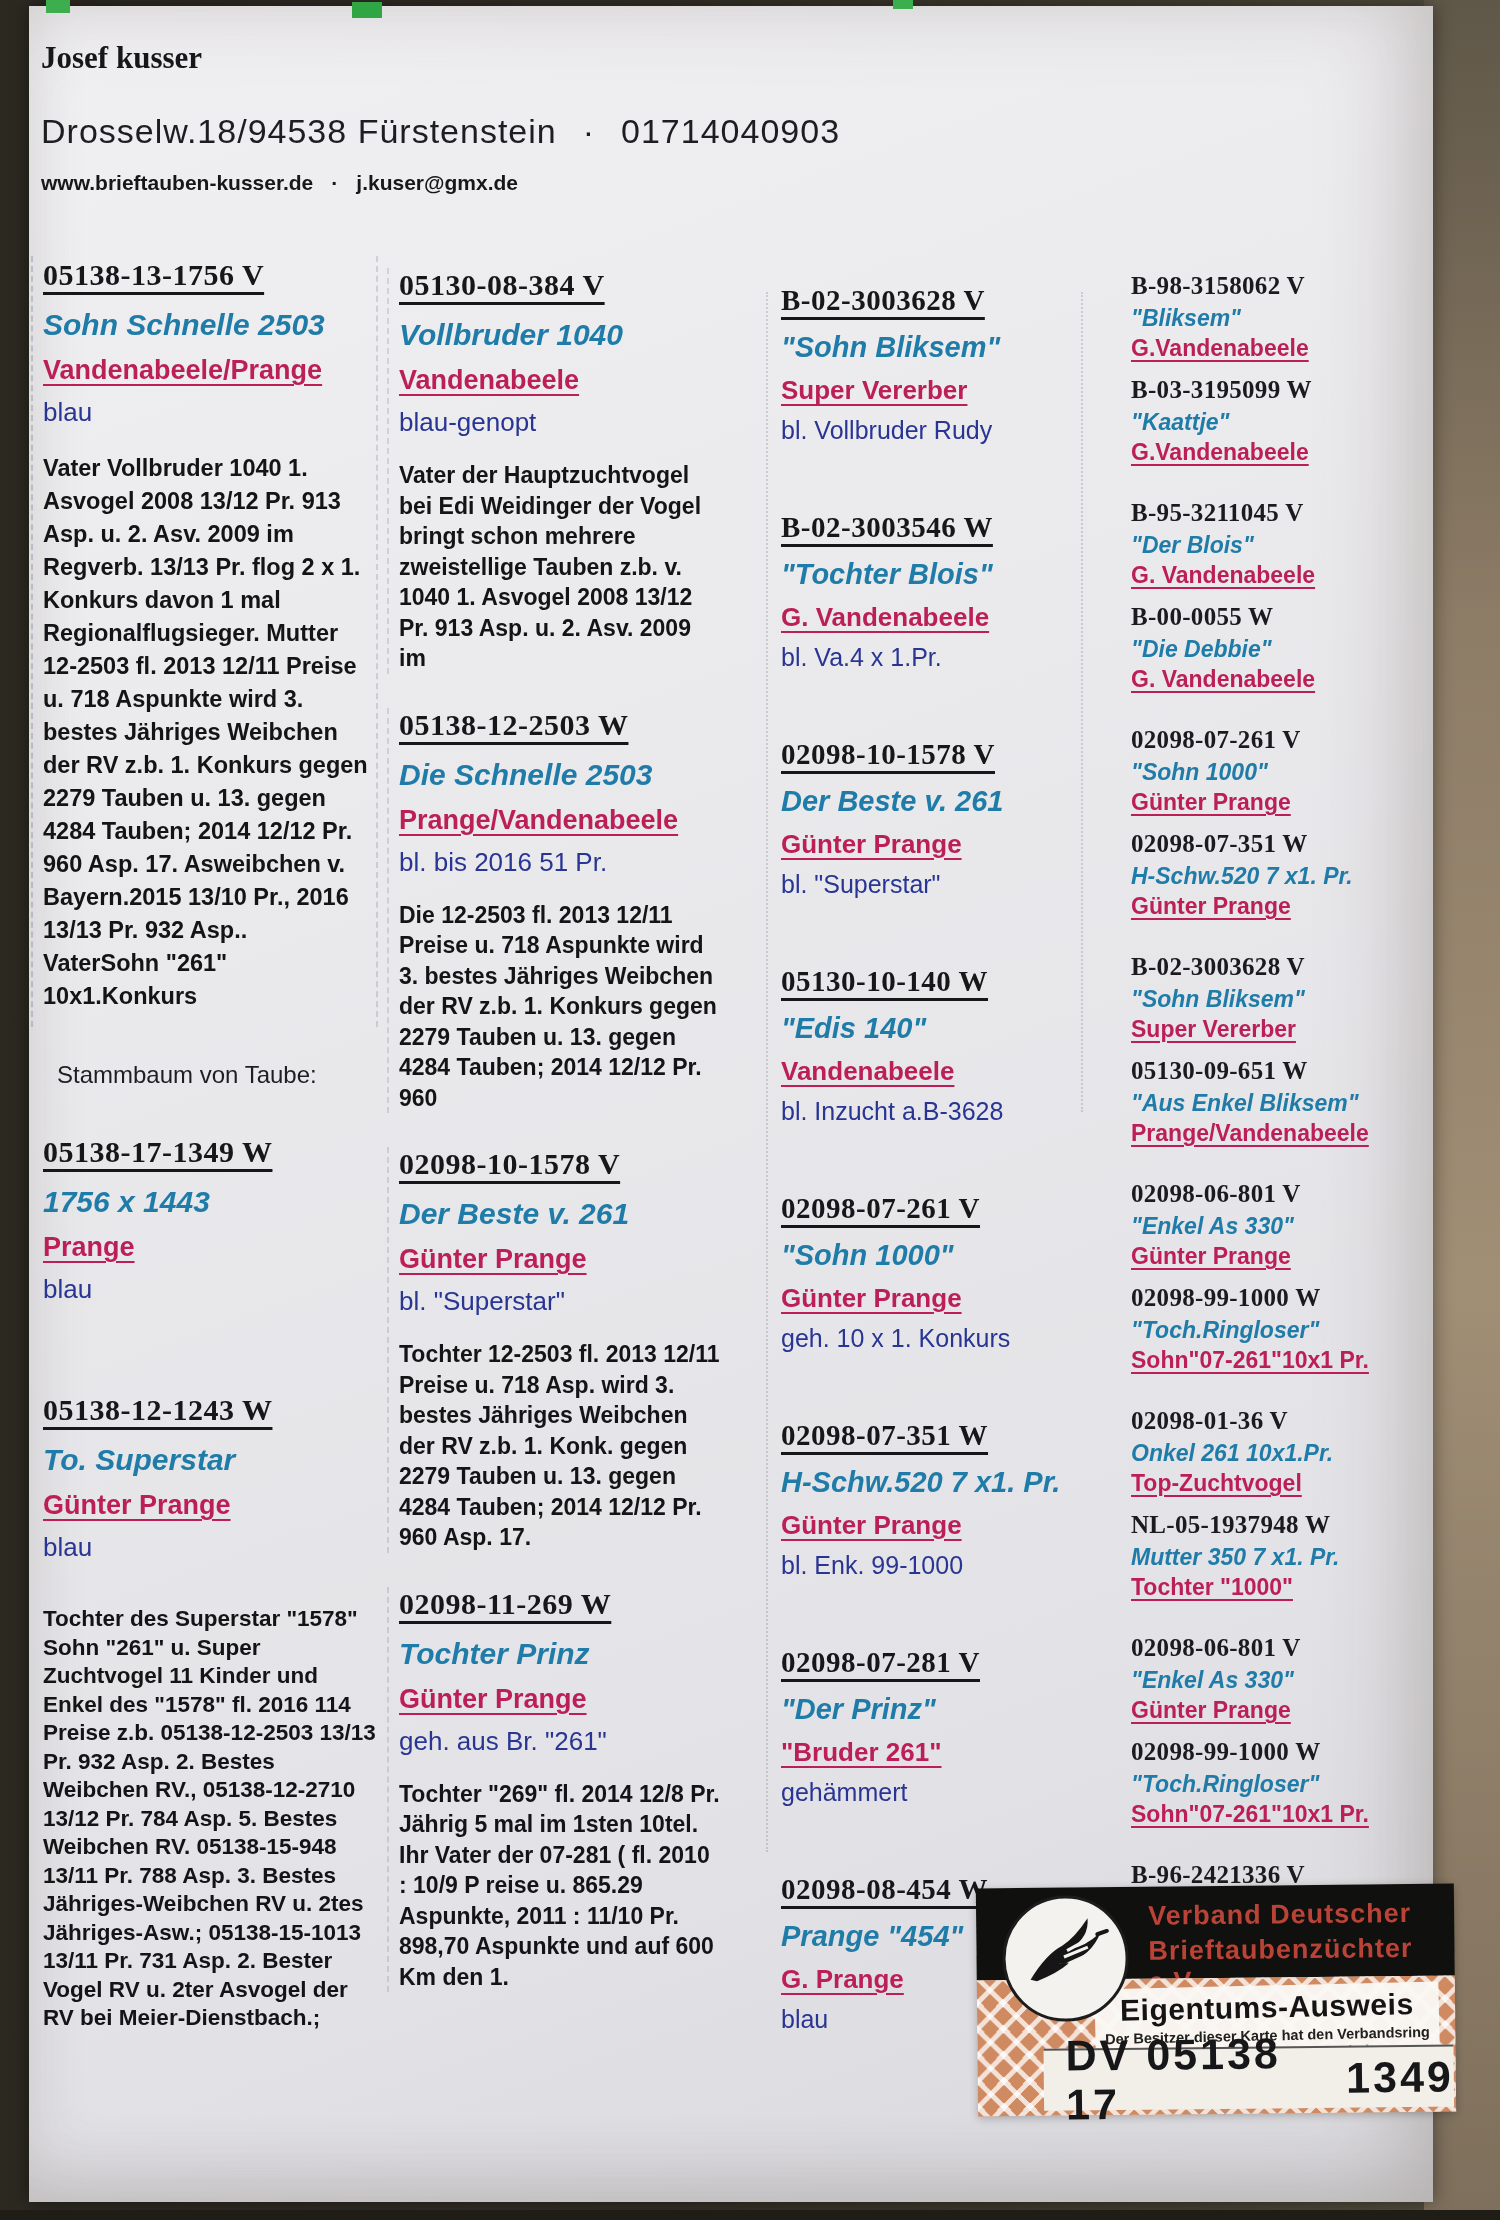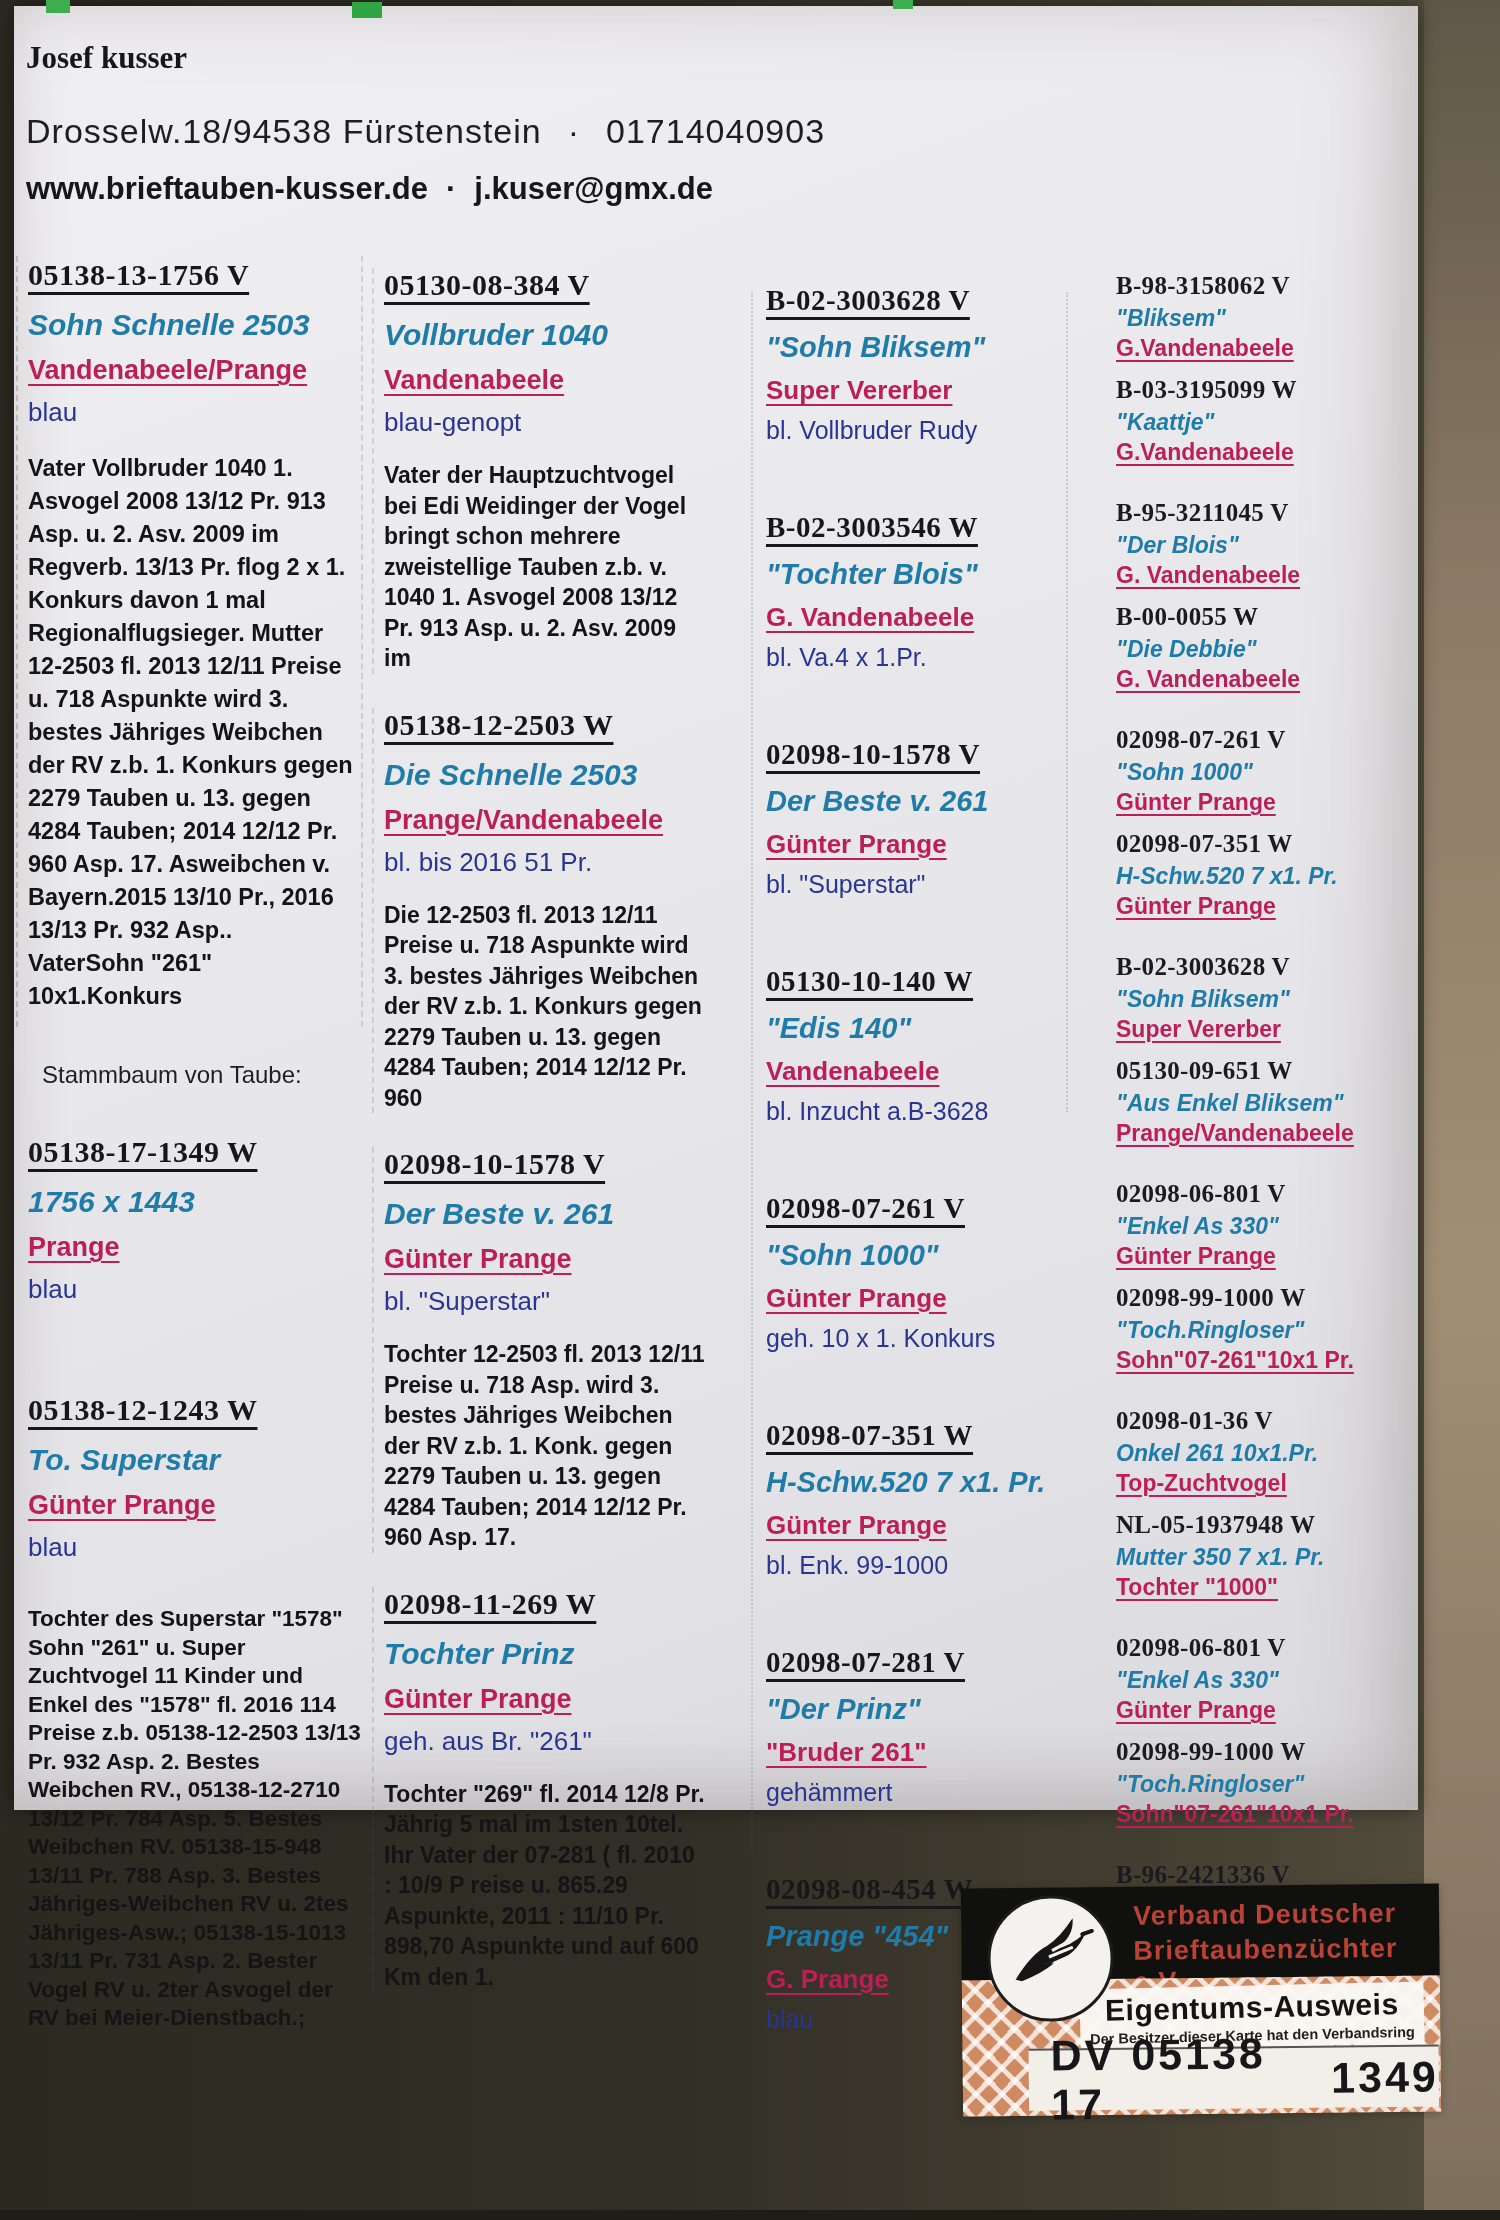--- a/index.html
+++ b/index.html
@@ -9,35 +9,35 @@
     font-family:"Liberation Sans",sans-serif;
   }
   .bg-right{position:absolute;top:0;right:0;width:76px;height:100%;z-index:0;
     background:linear-gradient(180deg,#5f5748 0%,#8d7c66 28%,#a08e75 58%,#7e6f5c 100%);}
   .bg-bottom{position:absolute;left:0;bottom:0;width:100%;height:10px;background:#1f1d16;z-index:2;}
   .tab{position:absolute;z-index:3;background:#3cae4e;}
   .tab1{left:46px;top:0;width:24px;height:13px;}
   .tab2{left:352px;top:2px;width:30px;height:16px;background:#2fa544;}
   .tab3{left:893px;top:0;width:20px;height:9px;}
 
-  .paper{position:absolute;left:14px;top:6px;width:1404px;height:1804px;z-index:1;
+  .paper{position:absolute;left:29px;top:6px;width:1404px;height:2196px;z-index:1;
     background:linear-gradient(160deg,#f0eff2 0%,#e9e8eb 40%,#e3e2e6 75%,#d9d8dc 100%);
     box-shadow:inset -40px 0 80px rgba(120,110,100,.22), inset 0 -30px 60px rgba(100,95,85,.14), 0 0 18px rgba(0,0,0,.45);}
 
   
   .vline{position:absolute;border-left:2px dotted rgba(80,90,120,.22);width:0;}
   .vl1{left:737px;top:286px;height:1560px;}
   .vl2{left:1052px;top:286px;height:820px;}
 
   
   .hdr{position:absolute;left:12px;top:34px;}
   .owner{font-family:"Liberation Serif",serif;font-weight:700;font-size:31px;color:#17171a;}
   .addr{margin-top:36px;font-size:34px;color:#1d1d22;letter-spacing:1px;}
   .addr .dot{margin:0 26px;}
-  .web{margin-top:20px;font-weight:700;font-size:31px;color:#17171a;}
+  .web{margin-top:20px;font-weight:700;font-size:21px;color:#17171a;}
   .web .dot{margin:0 18px;}
 
   
   .ring{font-family:"Liberation Serif",serif;font-weight:700;font-size:30px;color:#17171a;
     text-decoration:underline;text-decoration-thickness:3px;text-underline-offset:7px;letter-spacing:.5px;}
   .name{font-weight:700;font-style:italic;font-size:30px;color:#1f7ca8;margin-top:16px;}
   .breeder{font-weight:700;font-size:27px;color:#bb1f56;margin-top:13px;
     text-decoration:underline;text-decoration-thickness:2px;text-underline-offset:5px;}
   .cline{font-size:26px;color:#283593;margin-top:11px;}
   .pbody{font-weight:700;font-size:23.5px;line-height:33px;color:#141416;margin-top:24px;}

